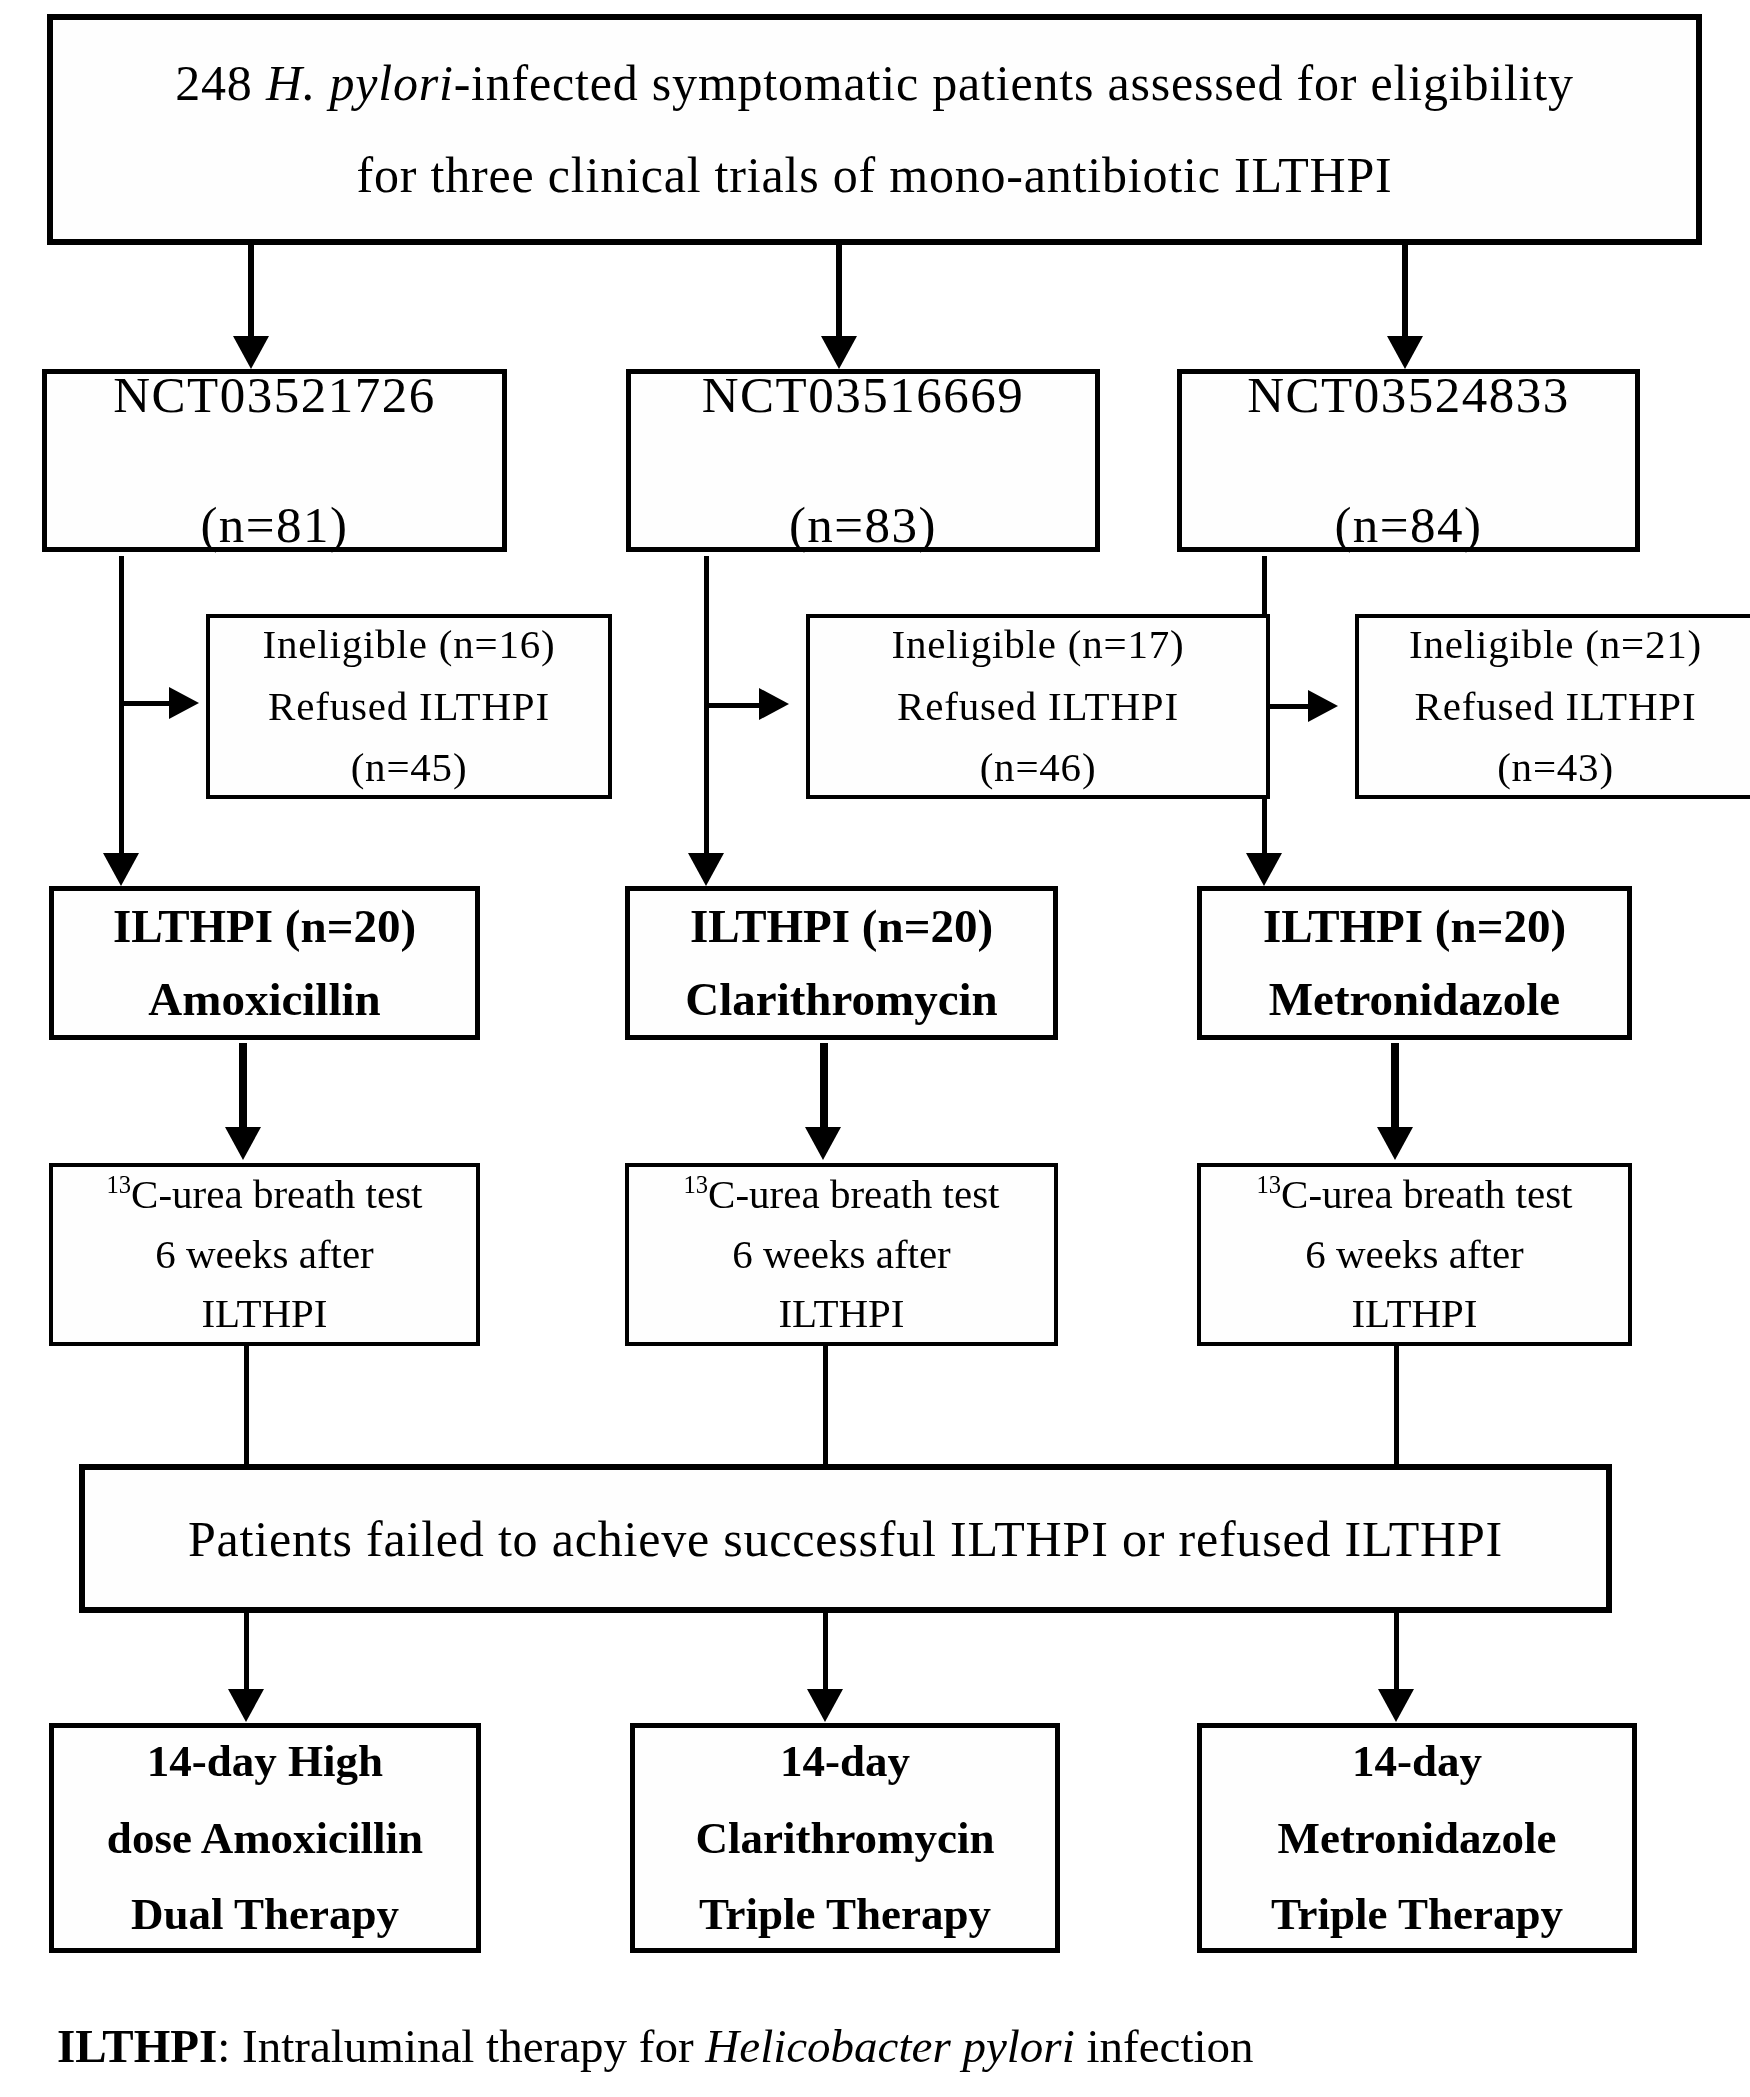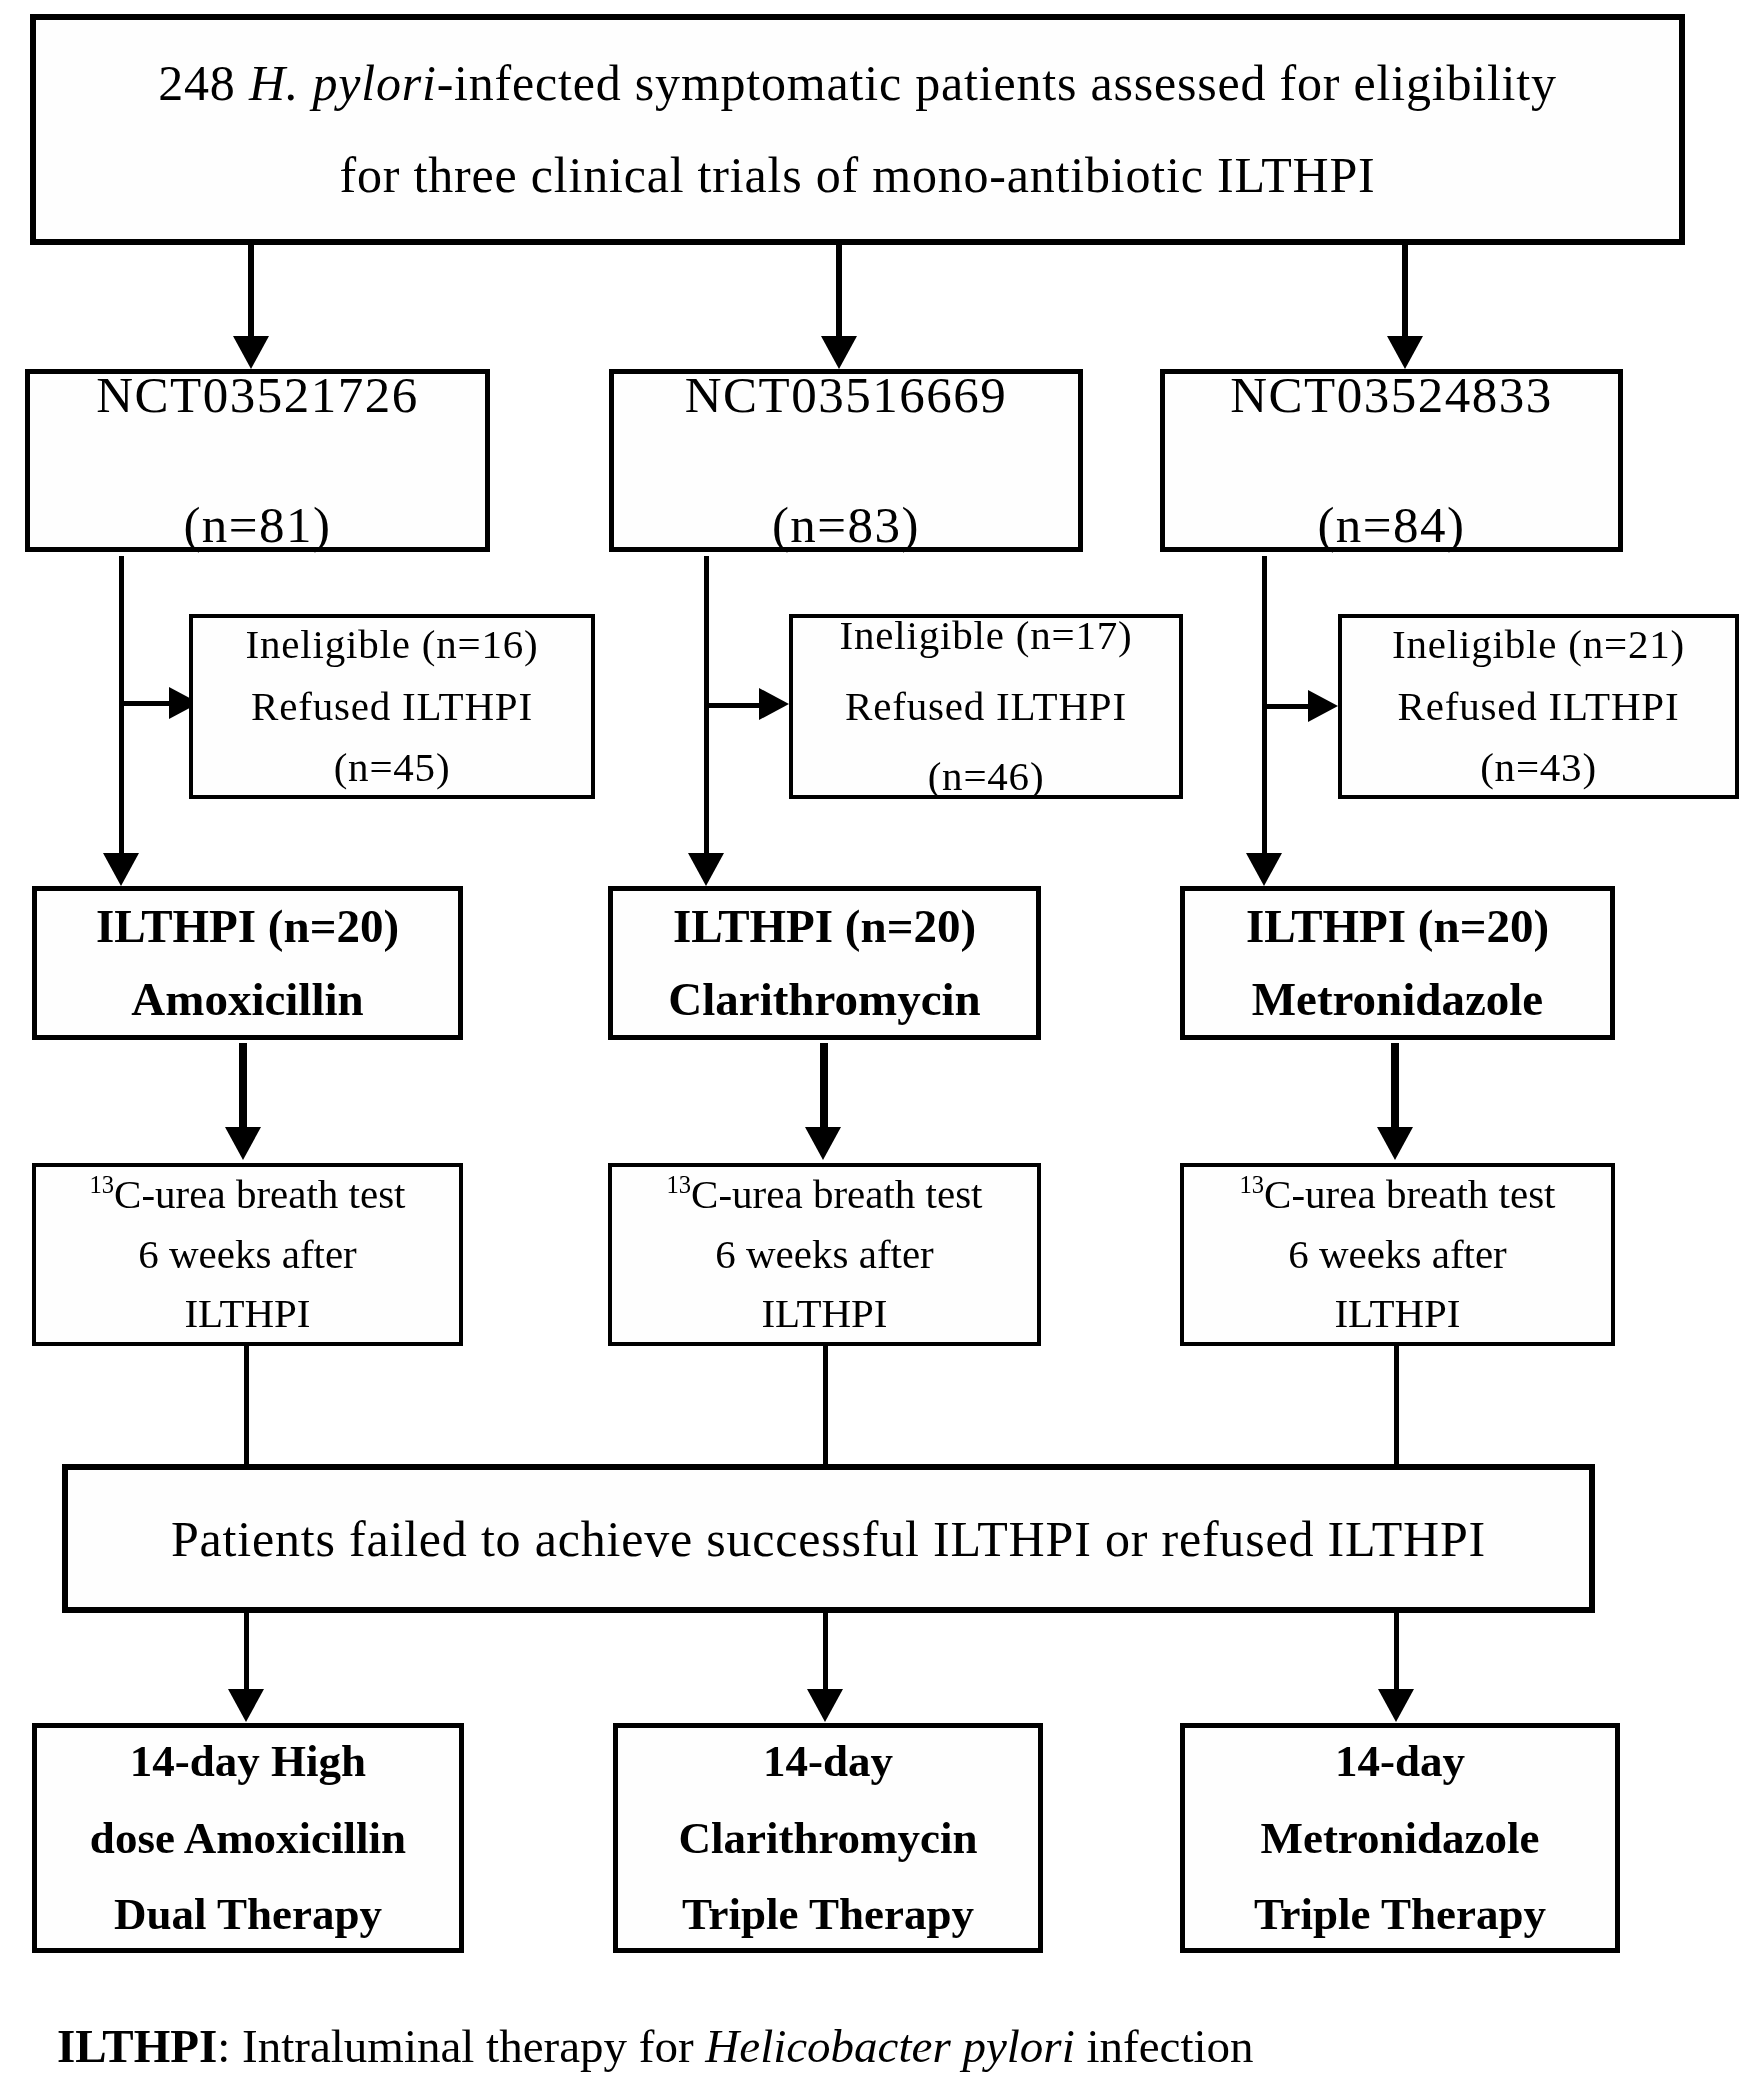--- a/index.html
+++ b/index.html
@@ -5,20 +5,21 @@
   html,body{margin:0;padding:0;background:#ffffff;}
   #canvas{
     position:relative;width:1751px;height:2097px;background:#ffffff;
     font-family:"Liberation Serif","DejaVu Serif",serif;color:#000;
     overflow:hidden;
   }
   .box{
     position:absolute;box-sizing:border-box;border:5.3px solid #000;background:#fefefe;
     display:flex;flex-direction:column;align-items:center;justify-content:center;
     text-align:center;
+    margin-left:17px;
   }
   .box .ln{white-space:nowrap;}
   
   .top-box{left:30px;top:13.6px;width:1655px;height:231px;border-width:6px;
     font-size:50px;letter-spacing:0.8px;justify-content:space-evenly;}
   
   .nct-box{top:369px;height:183px;font-size:51px;letter-spacing:1.5px;line-height:1.6;gap:48px;}
   
   .inel-box{top:614px;height:185px;border-width:4.5px;font-size:41px;letter-spacing:0.8px;line-height:1.5;}
   
@@ -88,21 +89,21 @@
   <div class="vline" style="left:1262px;top:556px;width:4.5px;height:302px;"></div>
   <div class="head-down" style="left:1246px;top:853px;"></div>
   <div class="hline" style="left:1264px;top:704px;width:44px;height:4.5px;"></div>
   <div class="head-right" style="left:1308px;top:690px;"></div>
 
   <div class="box inel-box" style="left:189px;width:406px;">
     <div class="ln">Ineligible (n=16)</div>
     <div class="ln">Refused ILTHPI</div>
     <div class="ln">(n=45)</div>
   </div>
-  <div class="box inel-box" style="left:789px;width:394px;gap:9px;">
+  <div class="box inel-box" style="left:789px;width:464px;">
     <div class="ln">Ineligible (n=17)</div>
     <div class="ln">Refused ILTHPI</div>
     <div class="ln">(n=46)</div>
   </div>
   <div class="box inel-box" style="left:1338px;width:401px;">
     <div class="ln">Ineligible (n=21)</div>
     <div class="ln">Refused ILTHPI</div>
     <div class="ln">(n=43)</div>
   </div>
 

